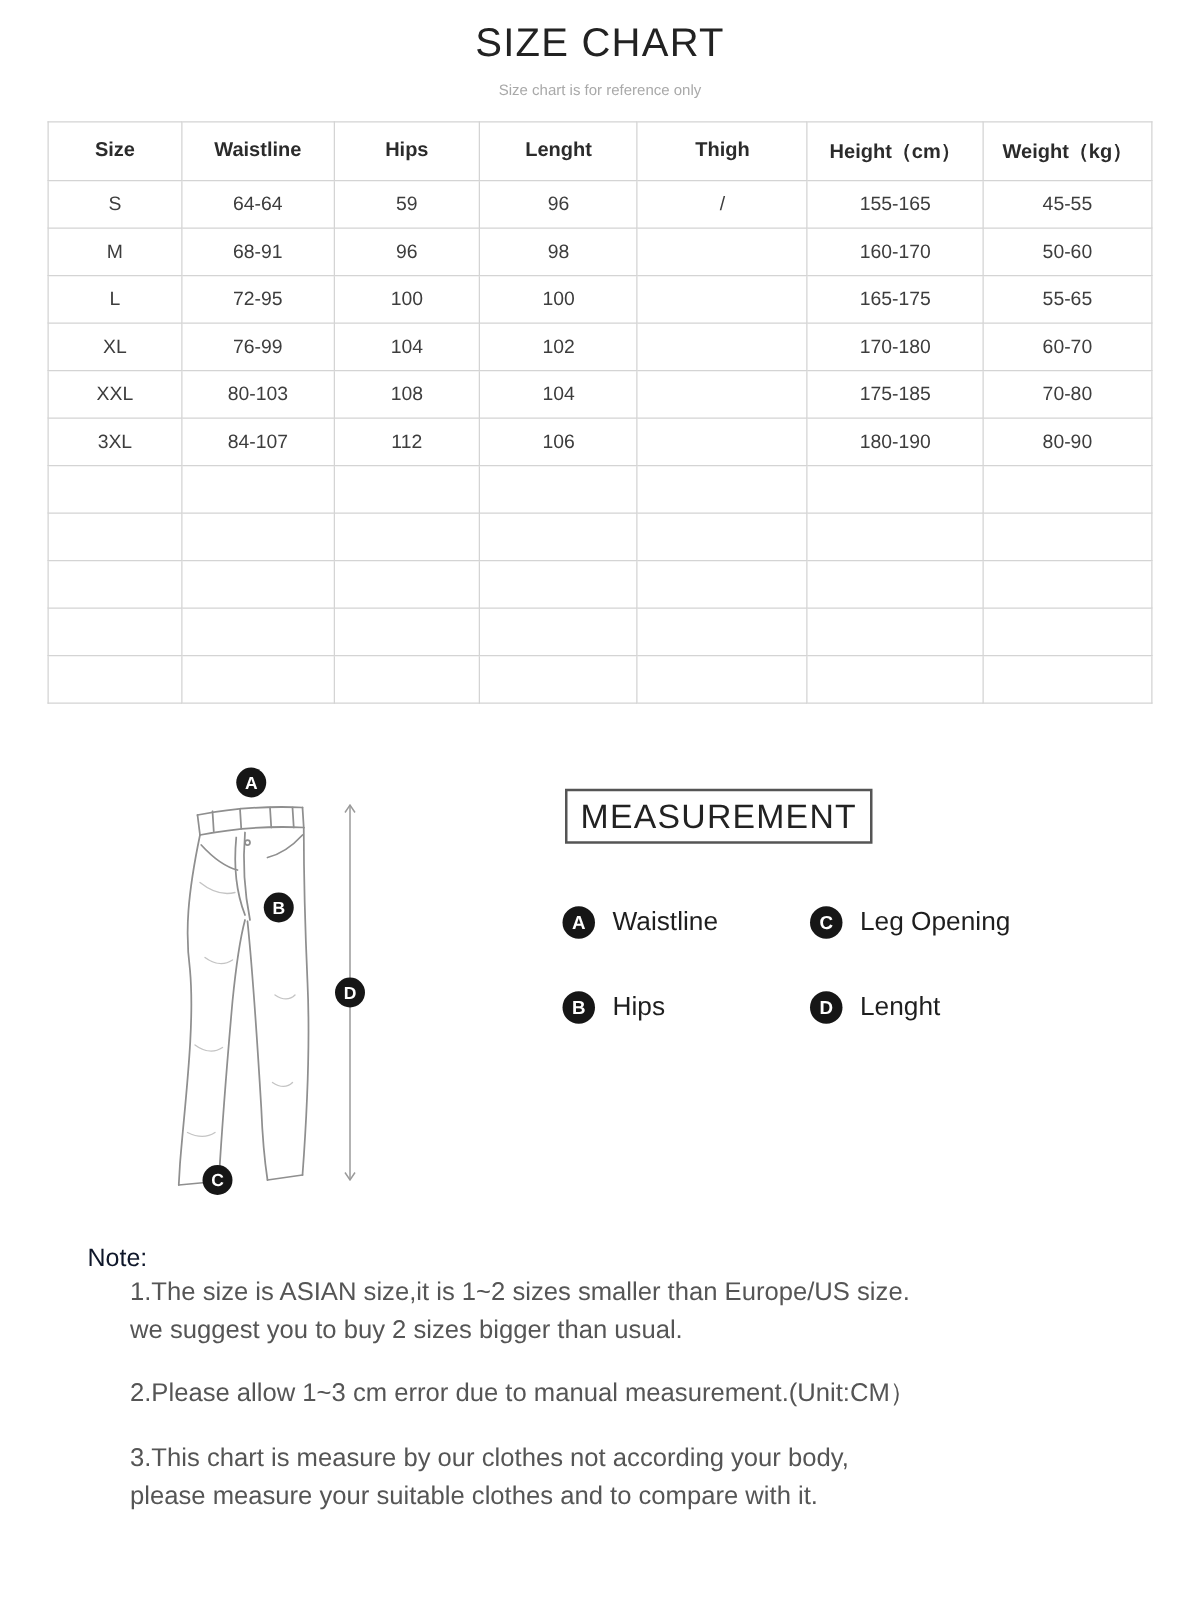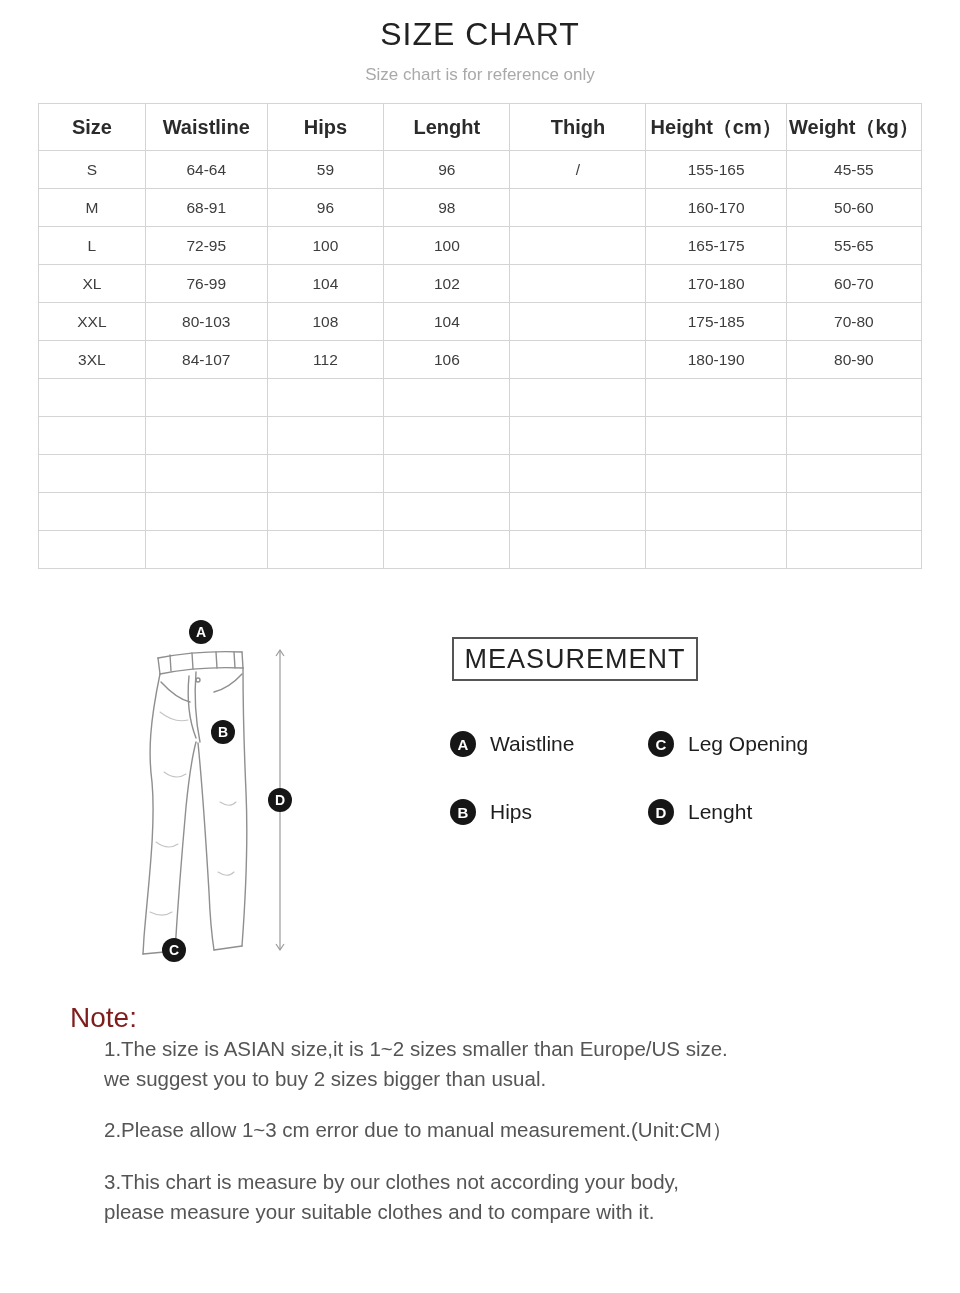--- a/index.html
+++ b/index.html
@@ -19,21 +19,21 @@
     margin-top: 16px;
     text-align: center;
     font-size: 32px;
     font-weight: normal;
     letter-spacing: 1px;
     color: #222;
   }
   .page-subtitle {
     margin-top: 12px;
     text-align: center;
-    font-size: 17px;
+    font-size: 12px;
     color: #a9a9a9;
   }
 
   
   table.size-table {
     margin: 18px 38px 0 38px;
     width: 884px;
     border-collapse: collapse;
     table-layout: fixed;
   }
@@ -45,21 +45,21 @@
   .size-table col.c6 { width: 15.9%; }
   .size-table col.c7 { width: 15.3%; }
   .size-table th, .size-table td {
     border: 1px solid #d4d4d4;
     text-align: center;
     vertical-align: middle;
     overflow: hidden;
   }
   .size-table thead tr { height: 47px; }
   .size-table th {
-    font-size: 20px;
+    font-size: 16px;
     font-weight: bold;
     color: #2b2b2b;
   }
   .size-table tbody tr { height: 38px; }
   .size-table td {
     font-size: 15.5px;
     color: #3d3d3d;
   }
 
   
@@ -105,21 +105,21 @@
     left: 450px; top: 132px;
     display: grid;
     grid-template-columns: 198px auto;
     row-gap: 42px;
   }
   .legend-item { display: flex; align-items: center; gap: 14px; }
   .legend-label { font-size: 21px; color: #1e1e1e; font-weight: 500; }
 
   
   .notes { margin-top: 8px; padding-left: 70px; }
-  .notes-heading { font-size: 28px; color: #7f1d1d; }
+  .notes-heading { font-size: 20px; color: #0f172a; }
   .notes-list { margin-top: 0; padding-left: 34px; }
   .note-item {
     font-size: 20.5px;
     color: #555;
     line-height: 1.45;
     margin-bottom: 22px;
     white-space: pre-line;
     max-width: 820px;
   }
 </style>

